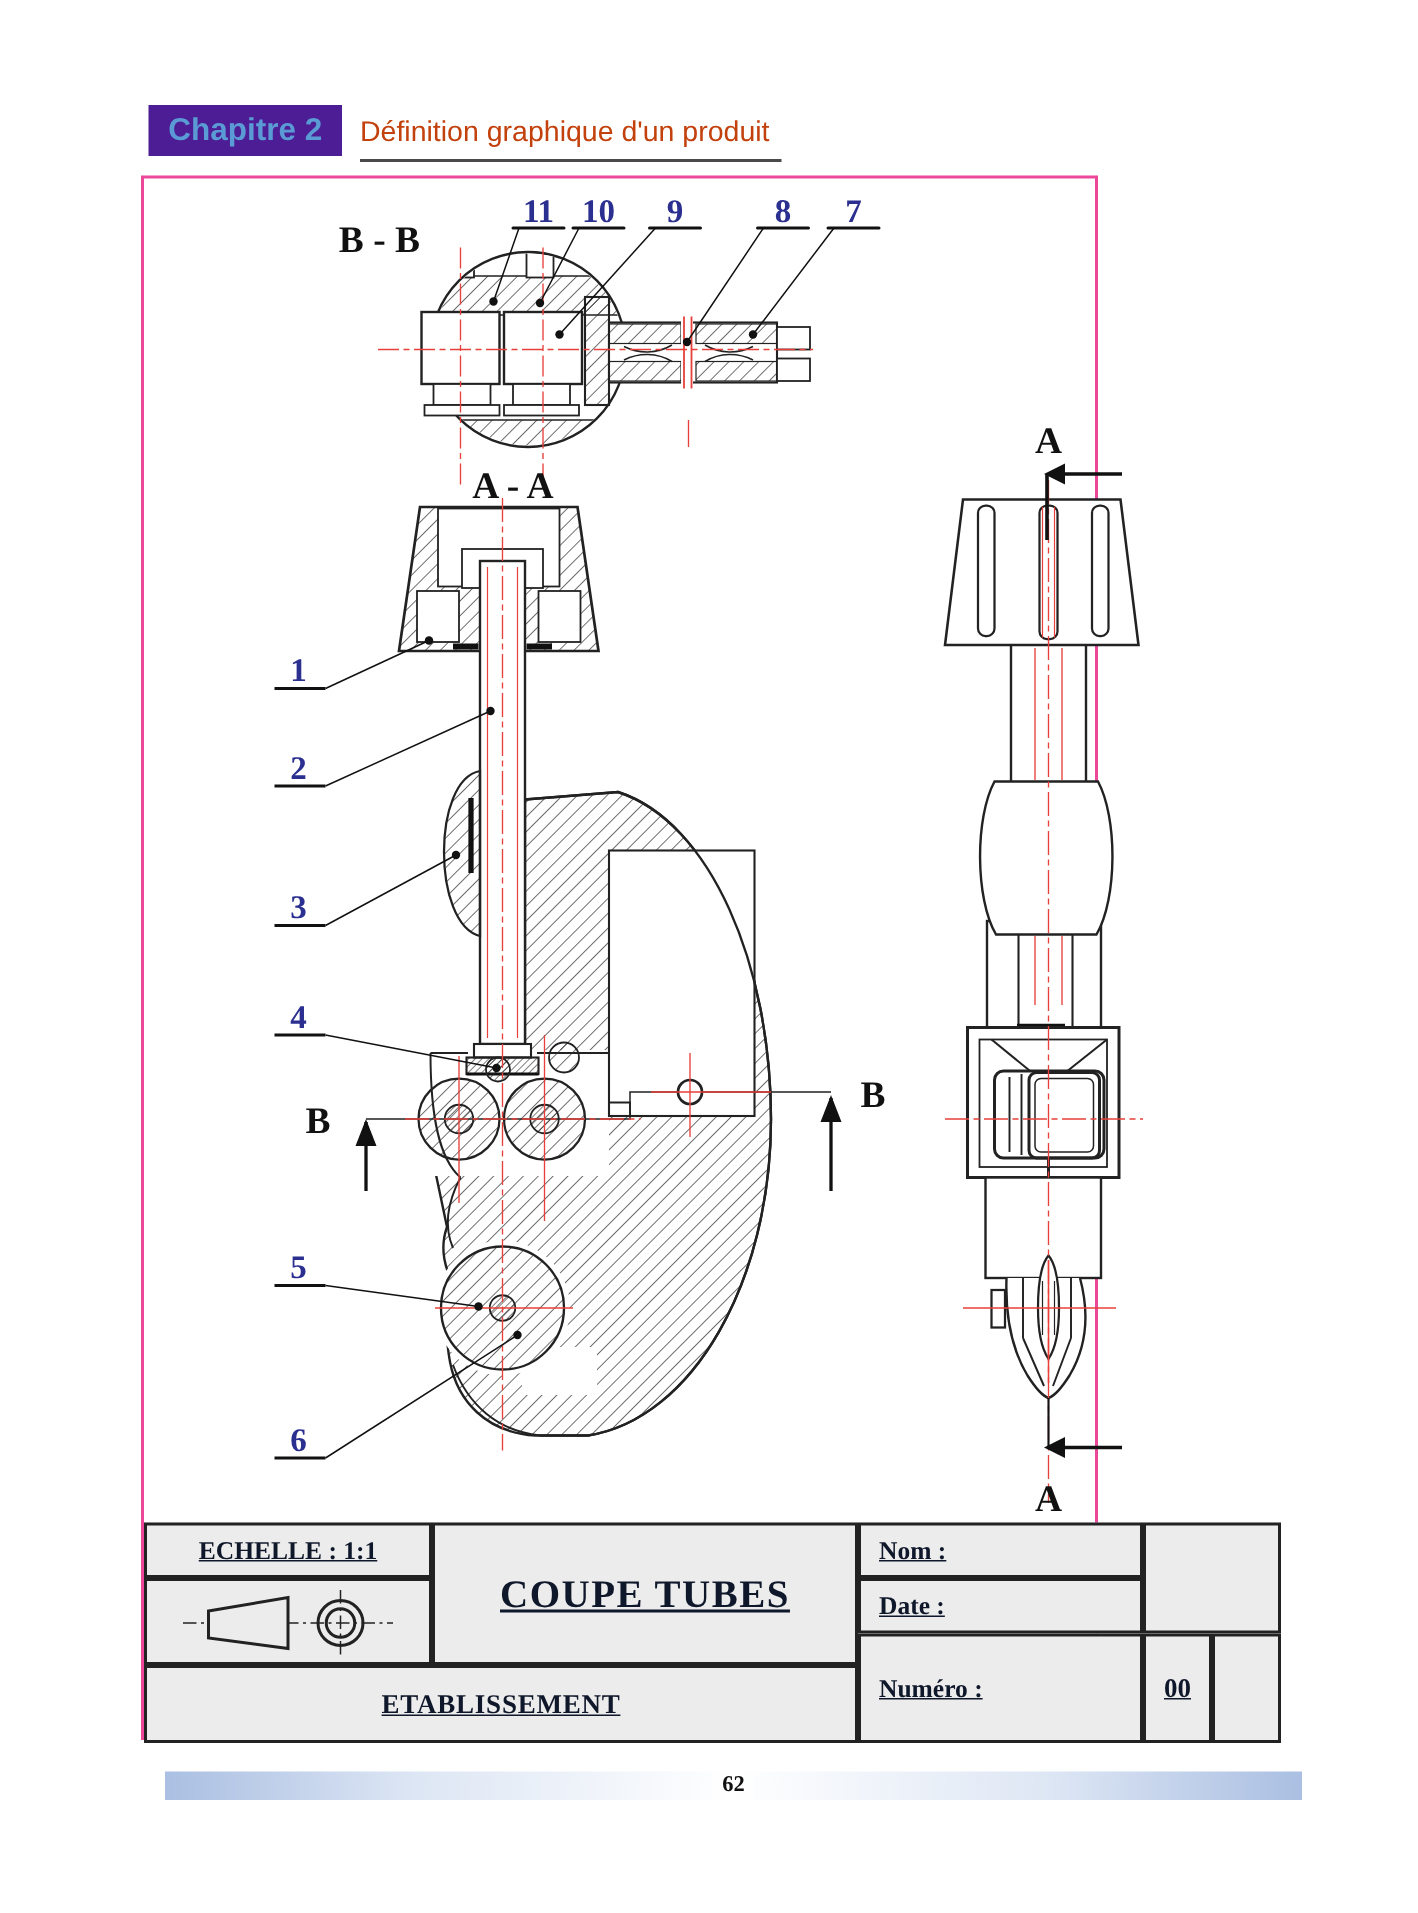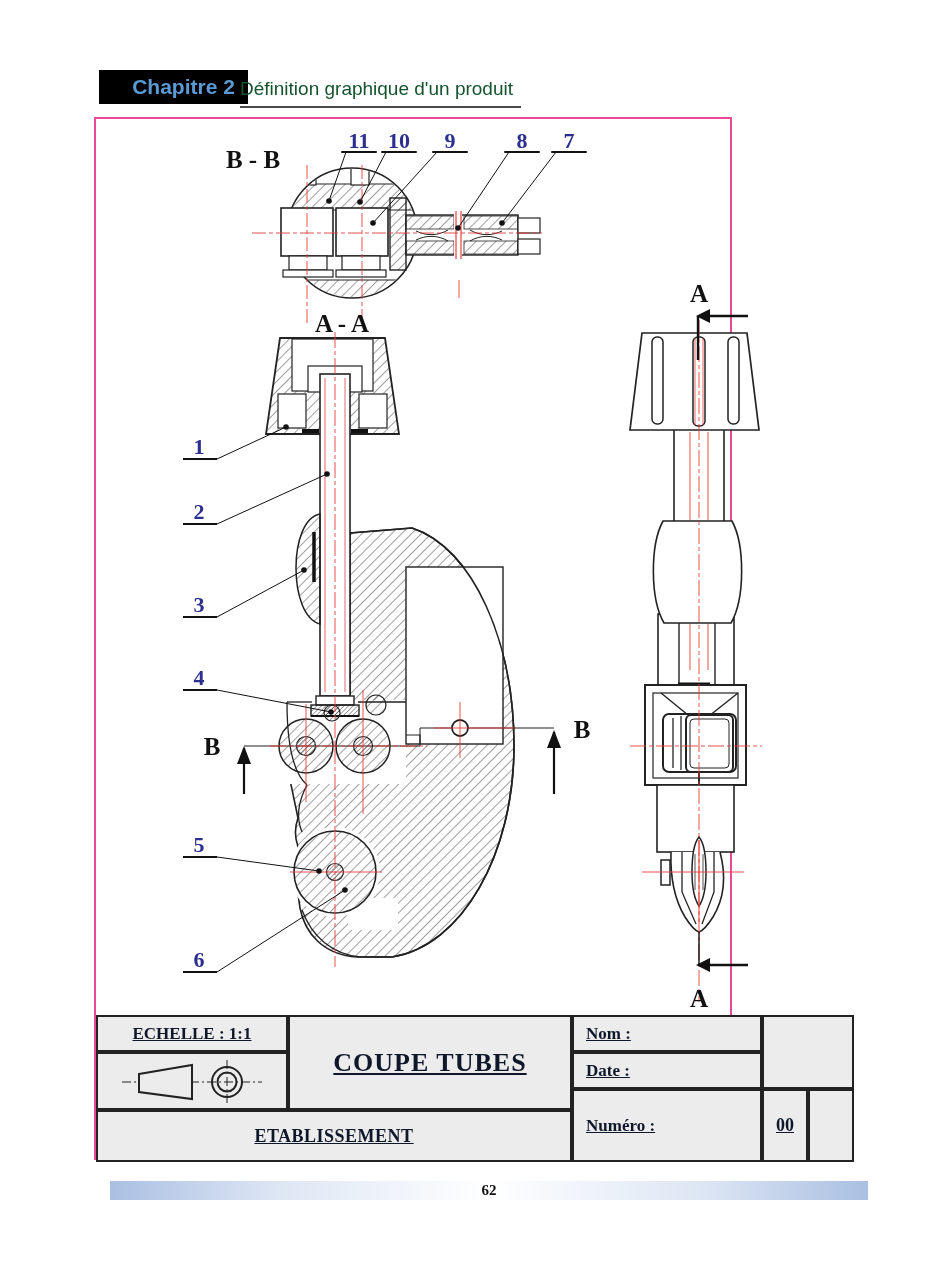--- a/index.html
+++ b/index.html
@@ -5,24 +5,24 @@
   html,body{margin:0;padding:0;background:#fff;}
   .page{position:relative;width:945px;height:1275px;background:#fff;overflow:hidden;
         font-family:"Liberation Sans",sans-serif;}
   
   .logo{position:absolute;left:0;right:0;top:26px;text-align:center;
         font-weight:bold;font-size:31px;letter-spacing:0px;line-height:1;}
   .logo .lg1{color:#F6C50E;}
   .logo .lg2{color:#F5A3C0;}
   .logo .lg3{color:#5A2D52;}
   .logo .lg4{color:#A9CBF2;}
-  .badge{position:absolute;left:99px;top:70px;width:129px;height:34px;background:#000000;
+  .badge{position:absolute;left:99px;top:70px;width:129px;height:34px;background:#4c1d95;
          color:#5B9BD5;font-weight:bold;font-size:21px;display:flex;align-items:center;
-         justify-content:center;padding-left:20px;}
-  .ctitle{position:absolute;left:240px;top:78px;color:#14532d;font-size:19px;
+         justify-content:center;}
+  .ctitle{position:absolute;left:240px;top:78px;color:#c2410c;font-size:19px;
           padding:0 8px 6px 0;border-bottom:2px solid #4a4a4a;}
   
   .frame{position:absolute;left:94px;top:117px;width:638px;height:1043px;
          border:2px solid #ec4899;box-sizing:border-box;background:#fff;}
   .draw{position:absolute;left:0;top:0;}
   
   .cell{position:absolute;border:2px solid #222;box-sizing:border-box;background:#ECECEC;
         font-family:"Liberation Serif","DejaVu Serif",serif;font-weight:bold;color:#0f172a;
         display:flex;align-items:center;text-decoration:underline;}
   .cell.center{justify-content:center;}

